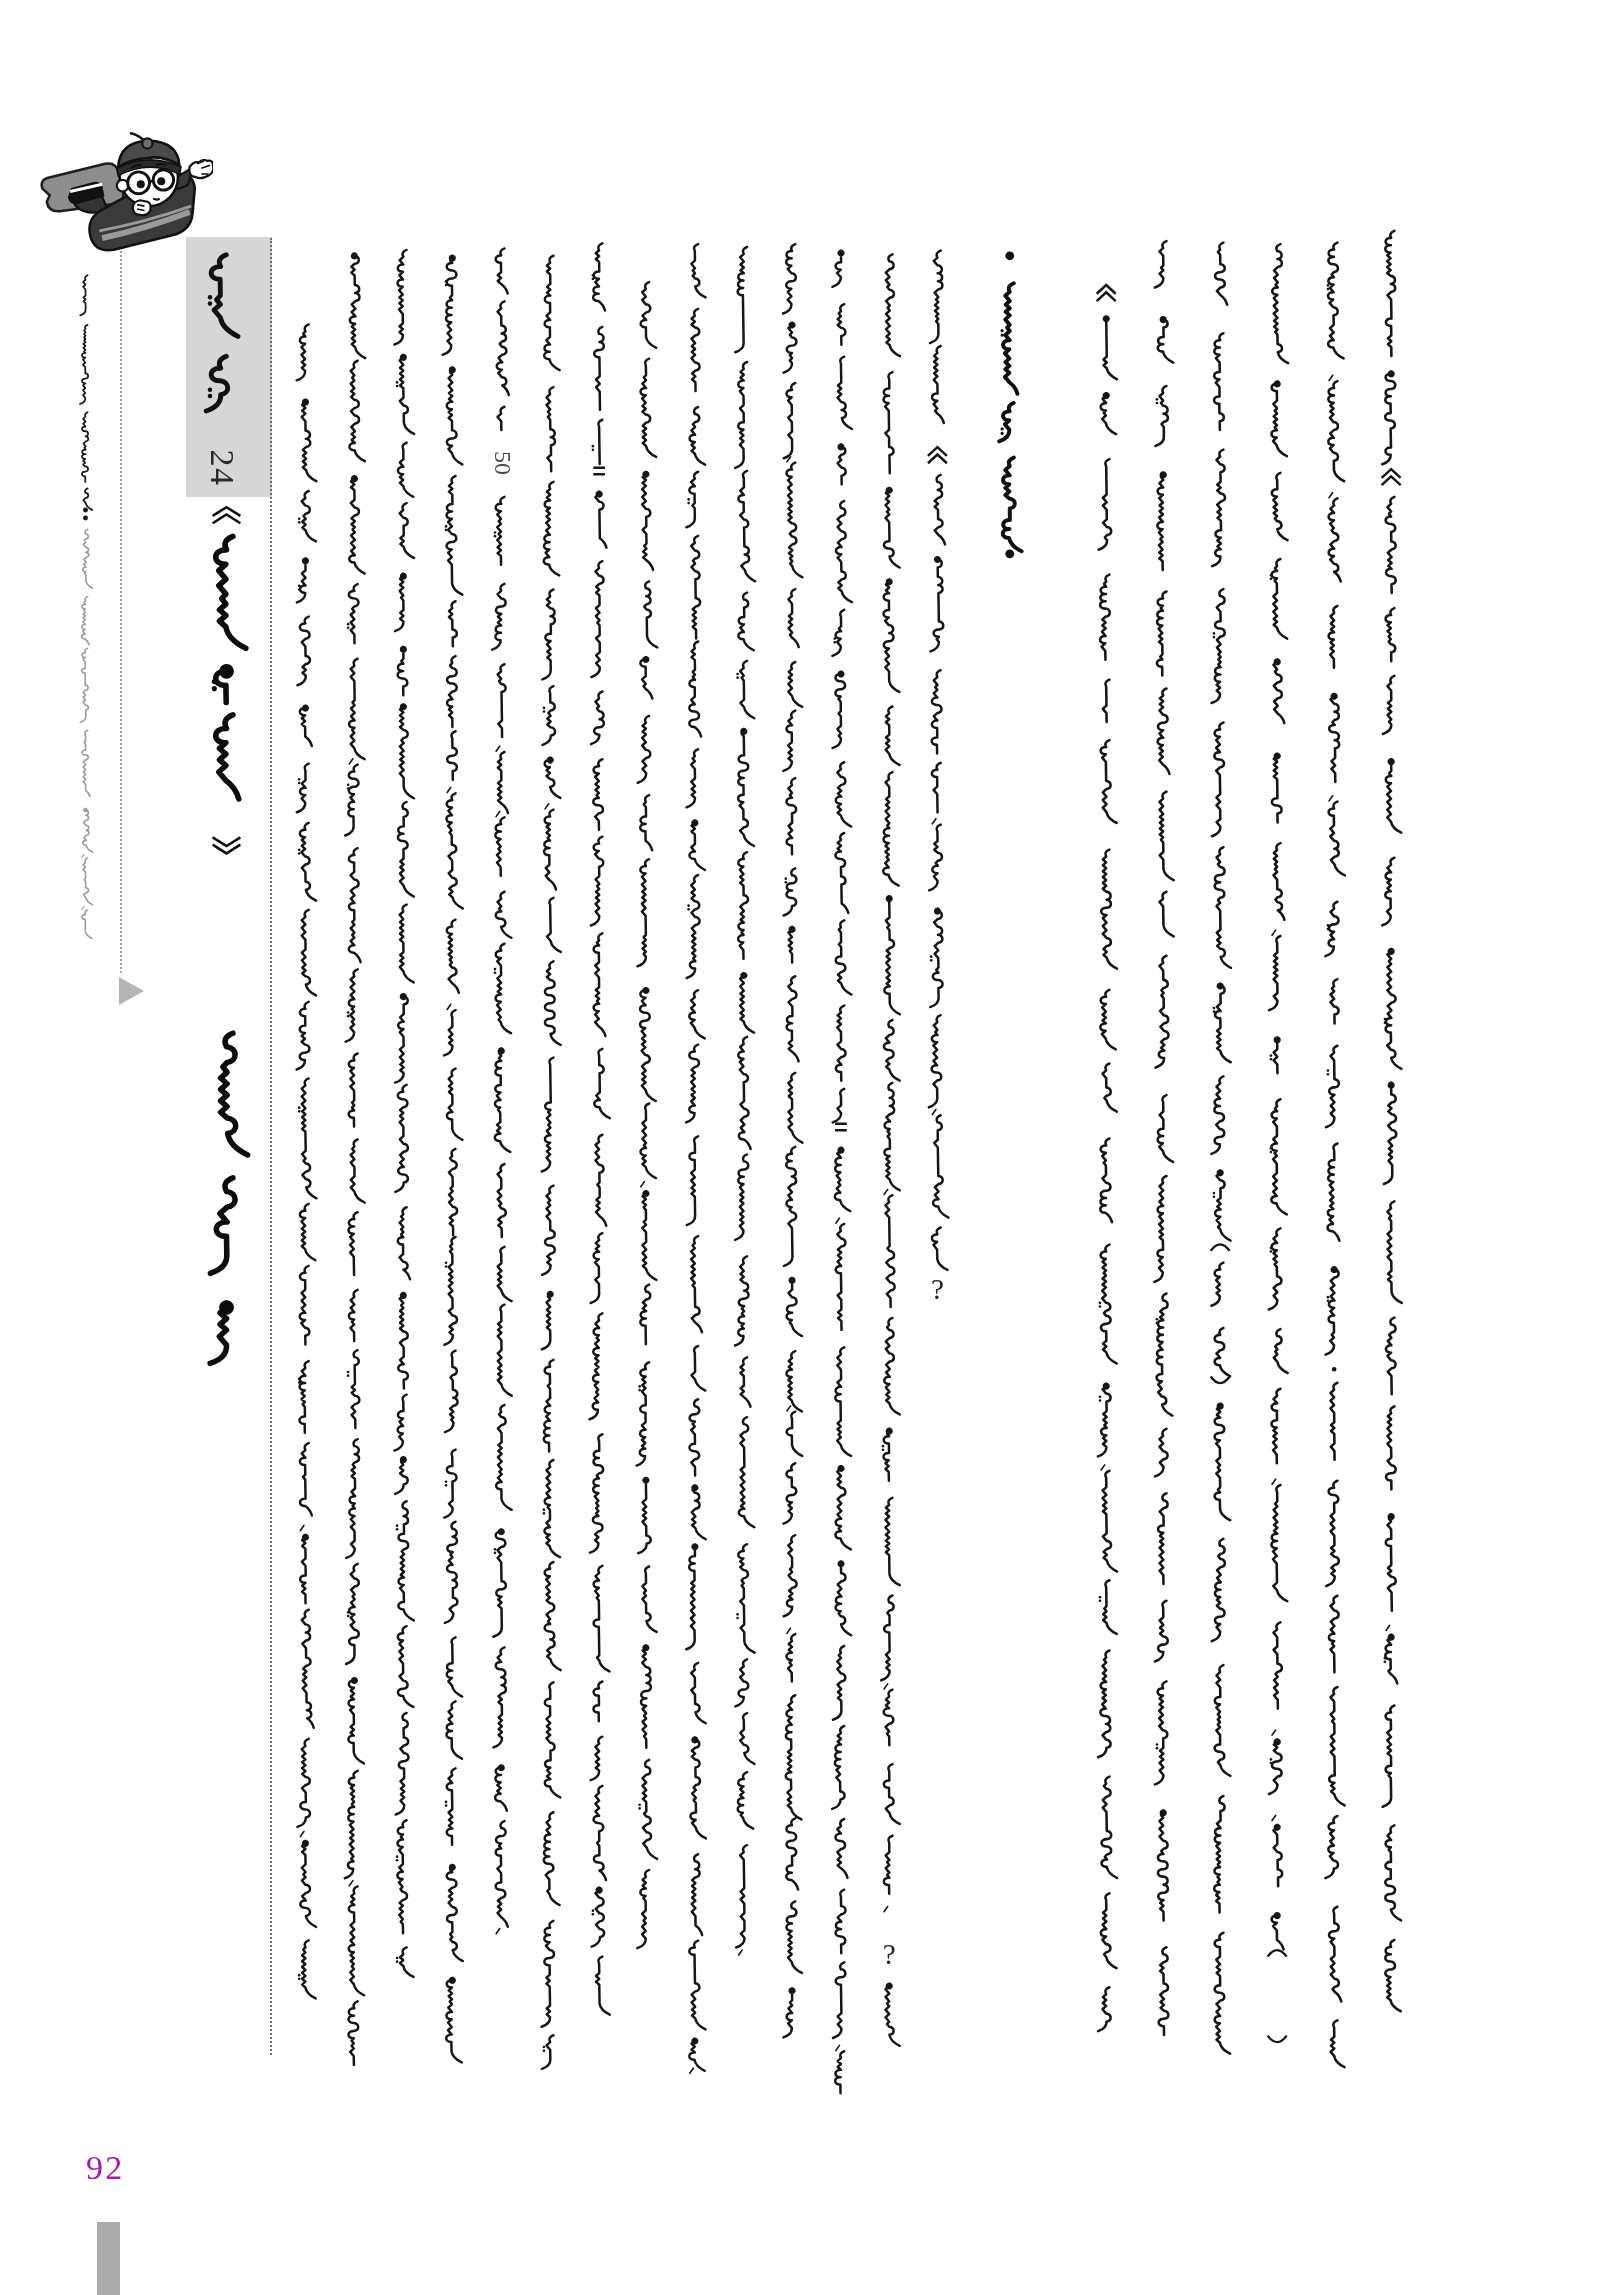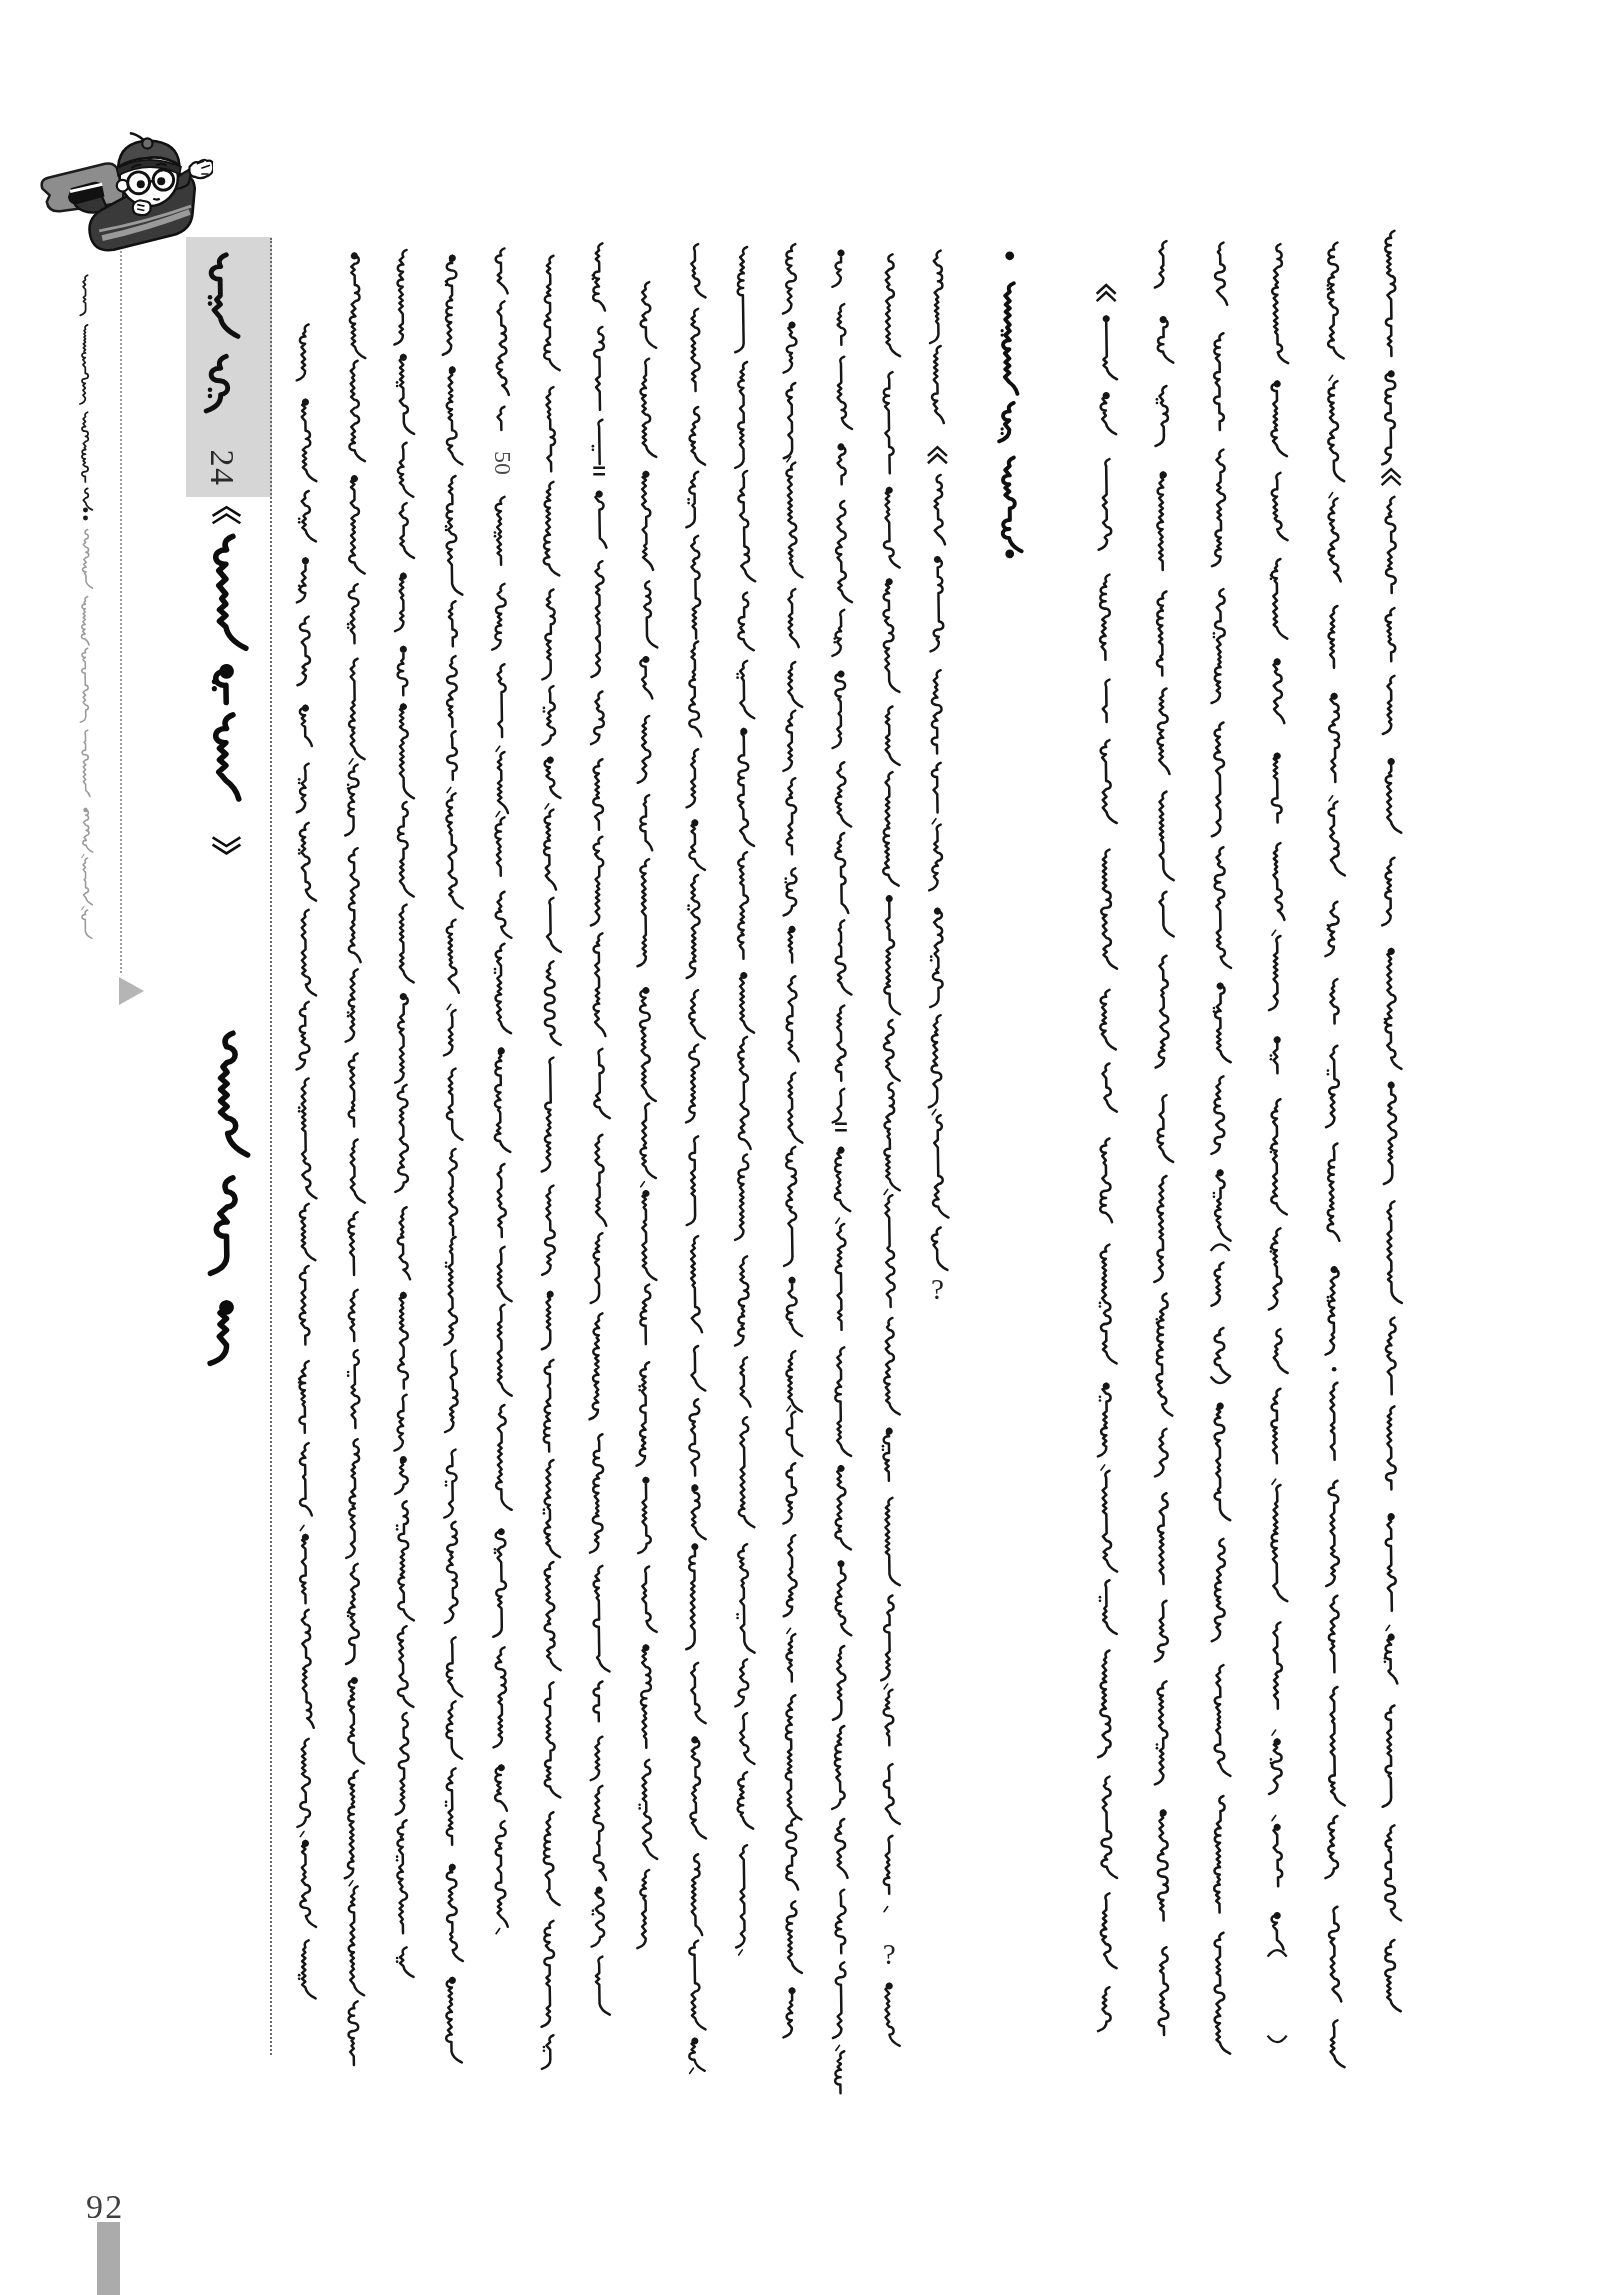--- a/index.html
+++ b/index.html
@@ -6,21 +6,21 @@
   .page{position:relative;width:1622px;height:2295px;background:#ffffff;overflow:hidden;
         font-family:"Liberation Serif",serif;}
   .abs{position:absolute;}
   #script-layer{position:absolute;left:0;top:0;width:1622px;height:2295px;z-index:5;}
   .region{position:absolute;z-index:2;}
   #lesson-banner{left:186px;top:237px;width:86px;height:260px;background:#d6d6d6;z-index:1;}
   #dotted-line-margin{left:120px;top:247px;height:726px;width:0;border-left:2.9px dotted #9e9e9e;z-index:1;}
   #dotted-line-title{left:270px;top:238px;height:1817px;width:0;border-left:2.2px dotted #6a6a6a;z-index:1;}
   #margin-pointer{left:119px;top:977px;width:0;height:0;border-top:14px solid transparent;
         border-bottom:14px solid transparent;border-left:25px solid #b5b5b5;z-index:2;}
-  #page-number{left:86px;top:2149px;font-size:34px;color:#404040;letter-spacing:2.2px;z-index:6;margin-top:39px;}
+  #page-number{left:86px;top:2149px;font-size:34px;color:#a21caf;letter-spacing:2.2px;z-index:6;}
   #edge-tab{left:97px;top:2222px;width:22.7px;height:74px;background:#ababab;z-index:1;}
   #lesson-number{left:222px;top:468px;transform:translate(-50%,-50%) rotate(90deg);
         font-size:34px;color:#2a2a2a;z-index:6;letter-spacing:1.5px;}
   #inline-number{left:502px;top:463px;transform:translate(-50%,-50%) rotate(90deg);
         font-size:24px;color:#4a4a4a;z-index:6;}
   #mascot{left:38px;top:107px;width:175px;height:172px;z-index:3;}
 </style>
 </head>
 <body>
 

